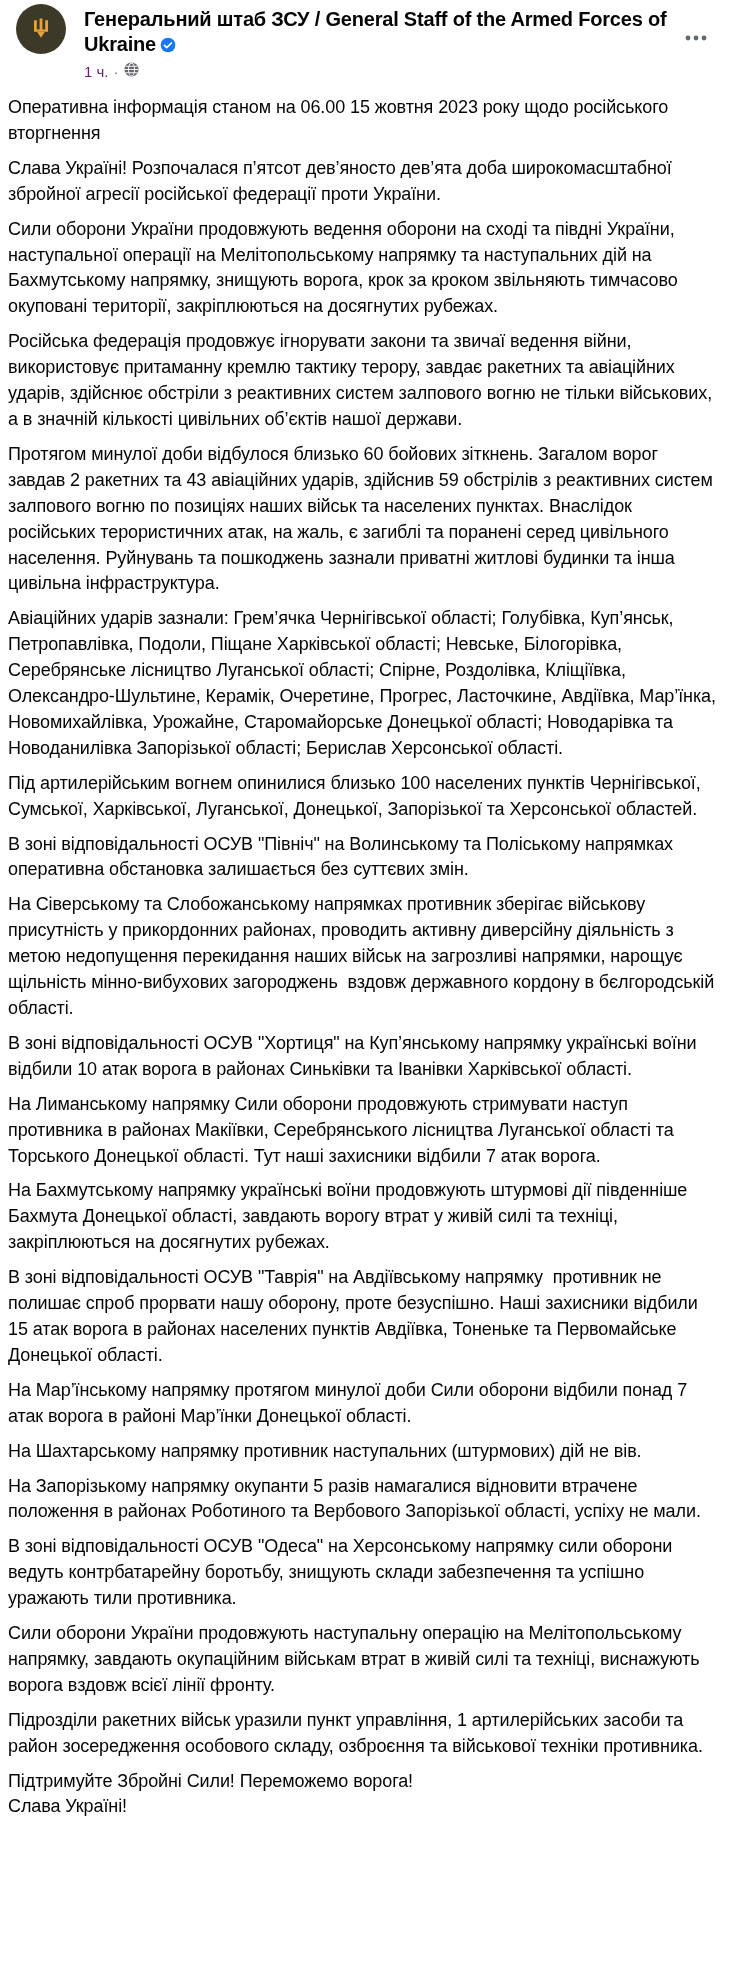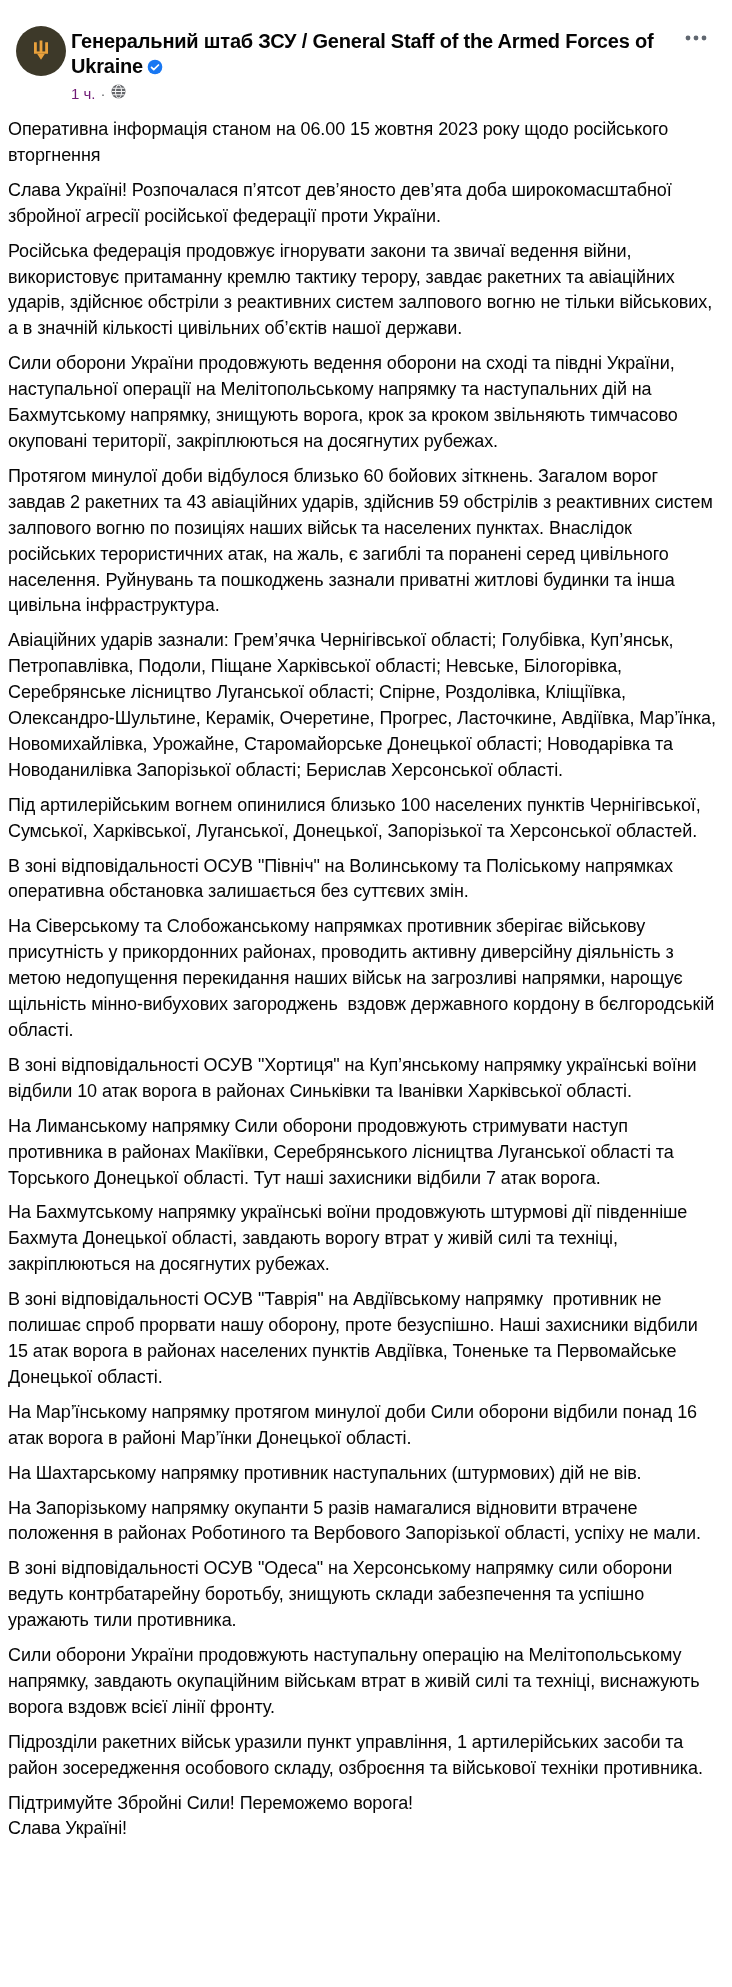--- a/index.html
+++ b/index.html
@@ -11,22 +11,22 @@
   .post {
     width: 732px;
     min-height: 1987px;
     background: #ffffff;
     box-sizing: border-box;
     position: relative;
   }
   .post-header {
     position: relative;
     display: flex;
-    gap: 5px;
-    padding: 26px 16px 0 16px;
+    gap: 18px;
+    padding: 4px 16px 0 16px;
     box-sizing: border-box;
   }
   .avatar {
     width: 50px;
     height: 50px;
     border-radius: 50%;
     background: #3D3929;
     flex: 0 0 auto;
     display: flex;
     align-items: center;
@@ -131,32 +131,32 @@
         <circle cx="11" cy="3" r="2.4" fill="#606770"></circle>
         <circle cx="19" cy="3" r="2.4" fill="#606770"></circle>
       </svg>
     </button>
 
   </header>
 
   <section class="post-body">
     <p>Оперативна інформація станом на 06.00 15 жовтня 2023 року щодо російського вторгнення</p>
     <p>Слава Україні! Розпочалася п’ятсот дев’яносто дев’ята доба широкомасштабної збройної агресії російської федерації проти України.</p>
+    <p>Сили оборони України продовжують ведення оборони на сході та півдні України, наступальної операції на Мелітопольському напрямку та наступальних дій на Бахмутському напрямку, знищують ворога, крок за кроком звільняють тимчасово окуповані території, закріплюються на досягнутих рубежах.</p>
     <p>Російська федерація продовжує ігнорувати закони та звичаї ведення війни, використовує притаманну кремлю тактику терору, завдає ракетних та авіаційних ударів, здійснює обстріли з реактивних систем залпового вогню не тільки військових, а в значній кількості цивільних об’єктів нашої держави.</p>
-    <p>Сили оборони України продовжують ведення оборони на сході та півдні України, наступальної операції на Мелітопольському напрямку та наступальних дій на Бахмутському напрямку, знищують ворога, крок за кроком звільняють тимчасово окуповані території, закріплюються на досягнутих рубежах.</p>
     <p>Протягом минулої доби відбулося близько 60 бойових зіткнень. Загалом ворог завдав 2 ракетних та 43 авіаційних ударів, здійснив 59 обстрілів з реактивних систем залпового вогню по позиціях наших військ та населених пунктах. Внаслідок російських терористичних атак, на жаль, є загиблі та поранені серед цивільного населення. Руйнувань та пошкоджень зазнали приватні житлові будинки та інша цивільна інфраструктура.</p>
     <p>Авіаційних ударів зазнали: Грем’ячка Чернігівської області; Голубівка, Куп’янськ, Петропавлівка, Подоли, Піщане Харківської області; Невське, Білогорівка, Серебрянське лісництво Луганської області; Спірне, Роздолівка, Кліщіївка, Олександро-Шультине, Керамік, Очеретине, Прогрес, Ласточкине, Авдіївка, Мар’їнка, Новомихайлівка, Урожайне, Старомайорське Донецької області; Новодарівка та Новоданилівка Запорізької області; Берислав Херсонської області.</p>
     <p>Під артилерійським вогнем опинилися близько 100 населених пунктів Чернігівської, Сумської, Харківської, Луганської, Донецької, Запорізької та Херсонської областей.</p>
     <p>В зоні відповідальності ОСУВ "Північ" на Волинському та Поліському напрямках оперативна обстановка залишається без суттєвих змін.</p>
     <p>На Сіверському та Слобожанському напрямках противник зберігає військову присутність у прикордонних районах, проводить активну диверсійну діяльність з метою недопущення перекидання наших військ на загрозливі напрямки, нарощує щільність мінно-вибухових загороджень  вздовж державного кордону в бєлгородській області.</p>
     <p>В зоні відповідальності ОСУВ "Хортиця" на Куп’янському напрямку українські воїни відбили 10 атак ворога в районах Синьківки та Іванівки Харківської області.</p>
     <p>На Лиманському напрямку Сили оборони продовжують стримувати наступ противника в районах Макіївки, Серебрянського лісництва Луганської області та Торського Донецької області. Тут наші захисники відбили 7 атак ворога.</p>
     <p>На Бахмутському напрямку українські воїни продовжують штурмові дії південніше Бахмута Донецької області, завдають ворогу втрат у живій силі та техніці, закріплюються на досягнутих рубежах.</p>
     <p>В зоні відповідальності ОСУВ "Таврія" на Авдіївському напрямку  противник не полишає спроб прорвати нашу оборону, проте безуспішно. Наші захисники відбили 15 атак ворога в районах населених пунктів Авдіївка, Тоненьке та Первомайське Донецької області.</p>
-    <p>На Мар’їнському напрямку протягом минулої доби Сили оборони відбили понад 16 атак ворога в районі Мар’їнки Донецької області.</p>
+    <p>На Мар’їнському напрямку протягом минулої доби Сили оборони відбили понад 7 атак ворога в районі Мар’їнки Донецької області.</p>
     <p>На Шахтарському напрямку противник наступальних (штурмових) дій не вів.</p>
     <p>На Запорізькому напрямку окупанти 5 разів намагалися відновити втрачене положення в районах Роботиного та Вербового Запорізької області, успіху не мали.</p>
     <p>В зоні відповідальності ОСУВ "Одеса" на Херсонському напрямку сили оборони ведуть контрбатарейну боротьбу, знищують склади забезпечення та успішно уражають тили противника.</p>
     <p>Сили оборони України продовжують наступальну операцію на Мелітопольському напрямку, завдають окупаційним військам втрат в живій силі та техніці, виснажують ворога вздовж всієї лінії фронту.</p>
     <p>Підрозділи ракетних військ уразили пункт управління, 1 артилерійських засоби та район зосередження особового складу, озброєння та військової техніки противника.</p>
     <p>Підтримуйте Збройні Сили! Переможемо ворога!
 Слава Україні!</p>
   </section>
 
 </article>

